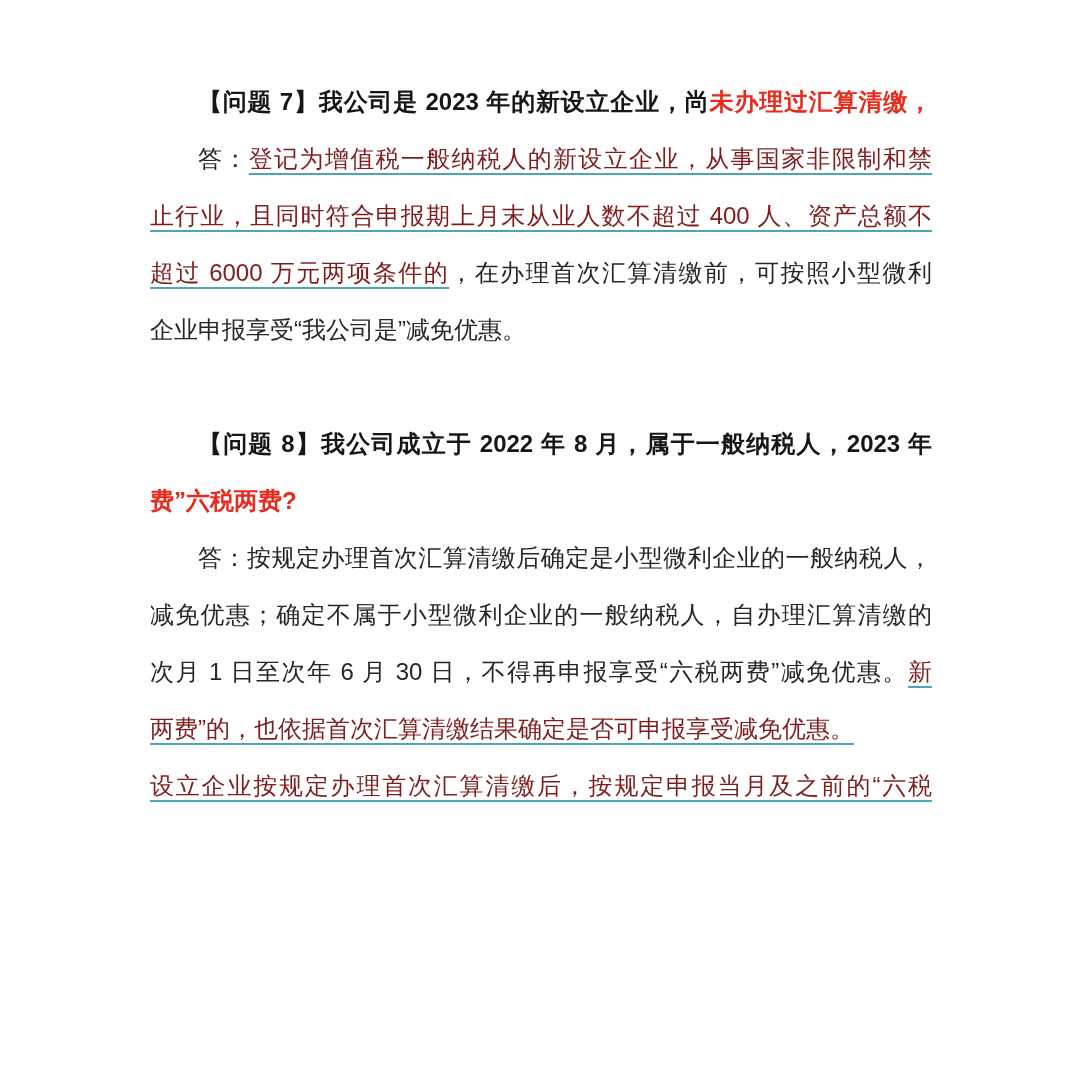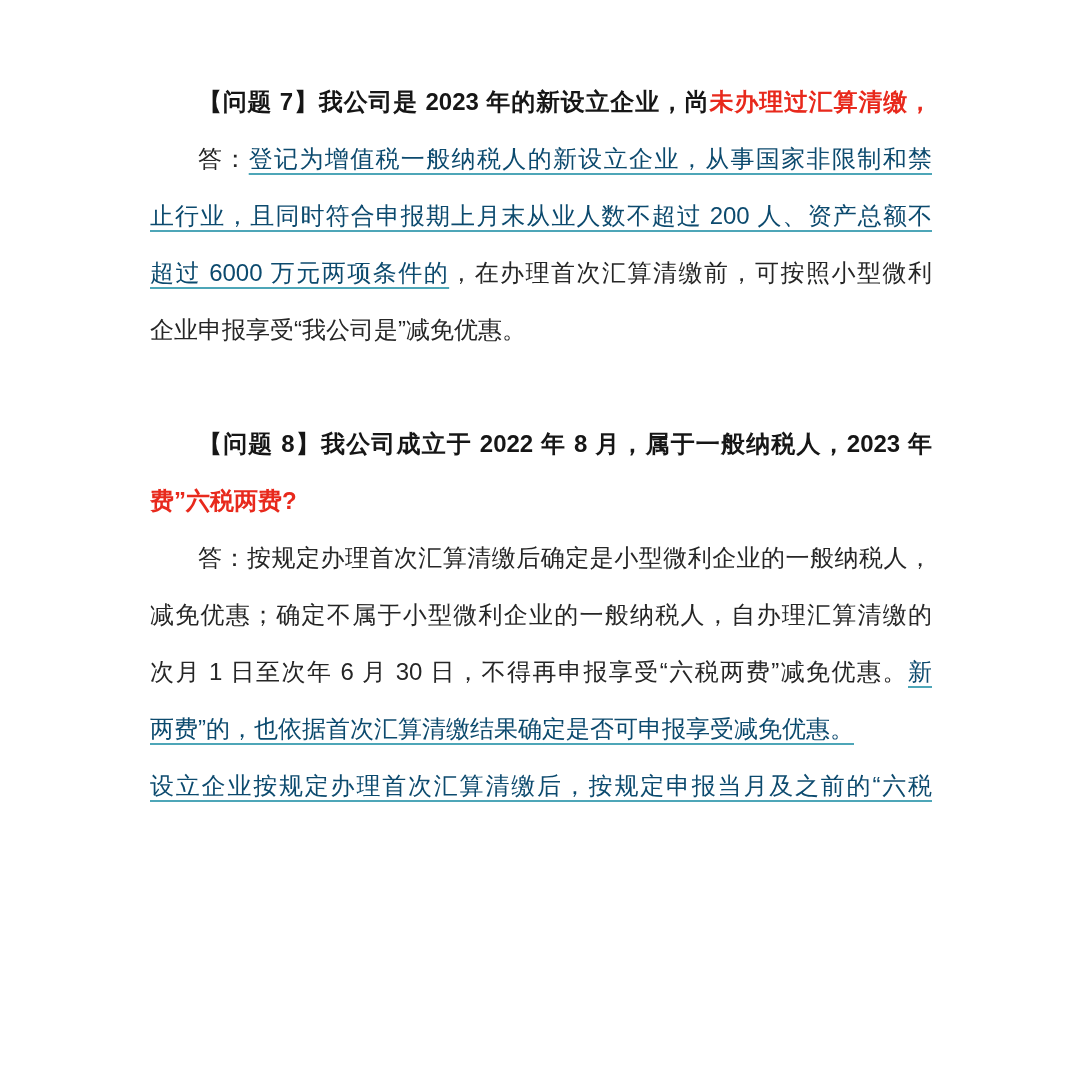--- a/index.html
+++ b/index.html
@@ -48,35 +48,35 @@
   .seg-hr {
     font-weight: 700;
     color: #e8291c;
   }
   .seg-b {
     font-weight: 400;
     color: #262626;
   }
   .seg-bu {
     font-weight: 400;
-    color: #0c4a6e;
+    color: #7f1d1d;
     text-decoration: underline;
     text-decoration-color: #4da6b8;
     text-decoration-thickness: 2px;
     text-underline-offset: 6px;
   }
 </style>
 </head>
 <body>
 
 <div class="page" id="doc-root">
     <div class="block">
       <div class="line j indent"><span class="seg-hb">【问题 7】我公司是 2023 年的新设立企业，尚</span><span class="seg-hr">未办理过汇算清缴，</span></div>
       <div class="line j indent"><span class="seg-b">答：</span><span class="seg-bu">登记为增值税一般纳税人的新设立企业，从事国家非限制和禁</span></div>
-      <div class="line j"><span class="seg-bu">止行业，且同时符合申报期上月末从业人数不超过 200 人、资产总额不</span></div>
+      <div class="line j"><span class="seg-bu">止行业，且同时符合申报期上月末从业人数不超过 400 人、资产总额不</span></div>
       <div class="line j"><span class="seg-bu">超过 6000 万元两项条件的</span><span class="seg-b">，在办理首次汇算清缴前，可按照小型微利</span></div>
       <div class="line last"><span class="seg-b">企业申报享受“我公司是”减免优惠。</span></div>
     </div>
     <div class="block gap-before">
       <div class="line j indent"><span class="seg-hb">【问题 8】我公司成立于 2022 年 8 月，属于一般纳税人，2023 年</span></div>
       <div class="line last"><span class="seg-hr">费”六税两费?</span></div>
       <div class="line j indent"><span class="seg-b">答：按规定办理首次汇算清缴后确定是小型微利企业的一般纳税人，</span></div>
       <div class="line j"><span class="seg-b">减免优惠；确定不属于小型微利企业的一般纳税人，自办理汇算清缴的</span></div>
       <div class="line j"><span class="seg-b">次月 1 日至次年 6 月 30 日，不得再申报享受“六税两费”减免优惠。</span><span class="seg-bu">新</span></div>
       <div class="line last"><span class="seg-bu">两费”的，也依据首次汇算清缴结果确定是否可申报享受减免优惠。</span></div>

